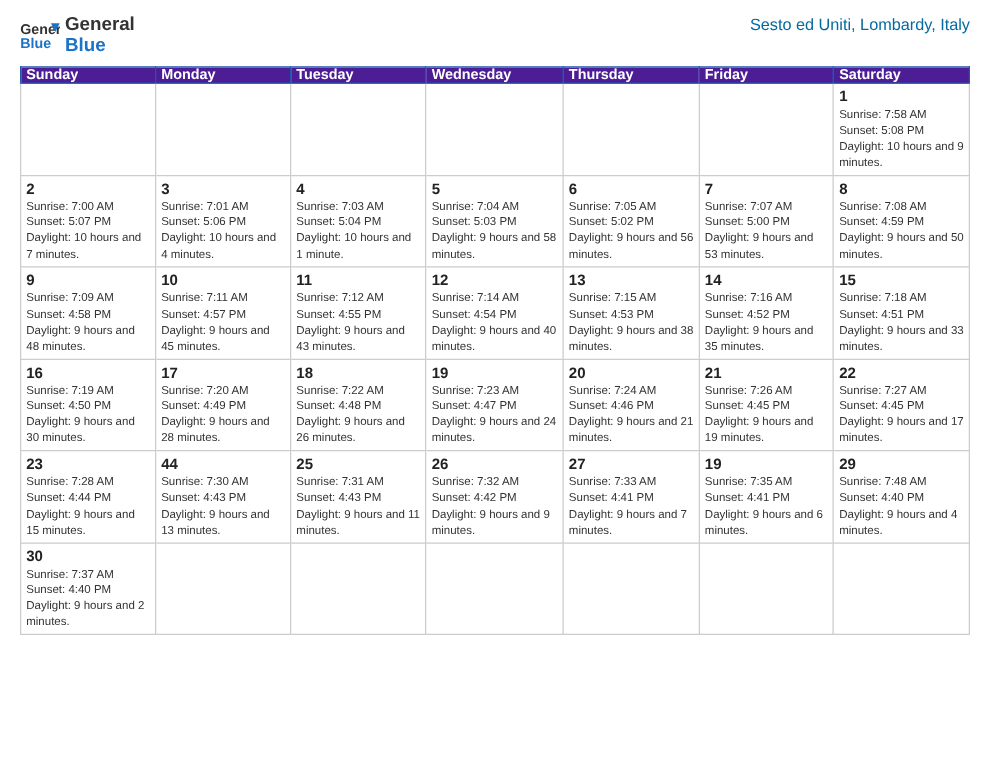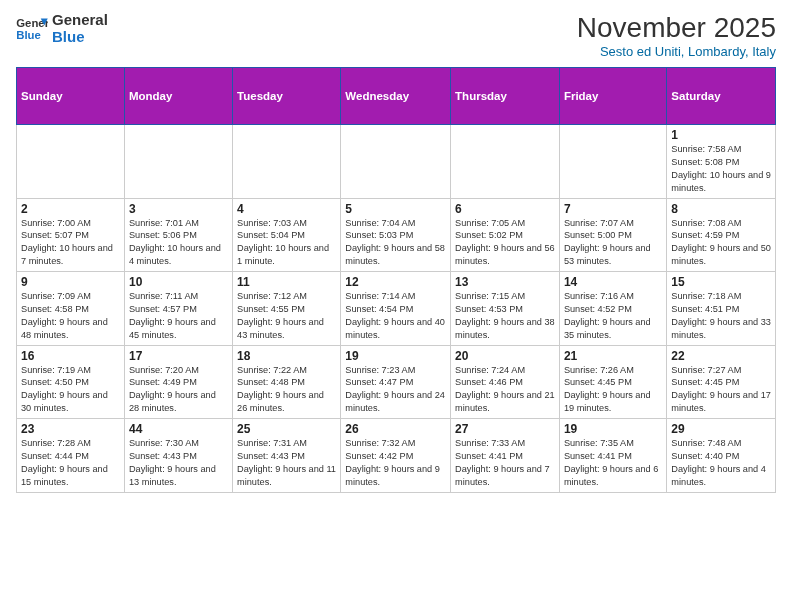--- a/index.html
+++ b/index.html
@@ -42,25 +42,25 @@
     .cal-subtitle {
       font-size: 13px;
       color: #0369a1;
     }
     .calendar {
       width: 100%;
       border-collapse: collapse;
       border: 1px solid #bbb;
     }
     .calendar th {
-      background: #a21caf;
+      background: #4c1d95;
       color: #fff;
       font-size: 11.5px;
       font-weight: bold;
-      padding: 22px 4px;
+      padding: 0 4px;
       text-align: left;
       border: 1px solid #2255aa;
     }
     .calendar td {
       border: 1px solid #ccc;
       vertical-align: top;
       padding: 3px 4px;
       width: 113px;
       background: #fff;
     }
@@ -90,21 +90,20 @@
         <text x="0" y="14" font-size="13" font-weight="bold" font-family="Arial" fill="#333">General</text>
         <text x="0" y="27" font-size="13" font-weight="bold" font-family="Arial" fill="#1a73c7">Blue</text>
         <polygon points="28,4 36,4 32,12" fill="#1a73c7"></polygon>
       </svg>
       <div style="display:flex;flex-direction:column;line-height:1.1">
         <span style="font-size:15px;font-weight:bold;color:#333;">General</span>
         <span style="font-size:15px;font-weight:bold;color:#1a73c7;">Blue</span>
       </div>
     </div>
     <div class="title-block">
-      <div class="cal-title">November 2025</div>
       <div class="cal-subtitle">Sesto ed Uniti, Lombardy, Italy</div>
     </div>
   </div>
 
   <table class="calendar">
     <thead>
       <tr>
         <th>Sunday</th>
         <th>Monday</th>
         <th>Tuesday</th>
@@ -327,15 +326,30 @@
 and 6 minutes.</div>
           </td>
           <td>
             <span class="day-num">29</span>
             <div class="day-info">Sunrise: 7:48 AM
 Sunset: 4:40 PM
 Daylight: 9 hours
 and 4 minutes.</div>
           </td>
         </tr>
+        <tr>
+          <td>
+            <span class="day-num">30</span>
+            <div class="day-info">Sunrise: 7:37 AM
+Sunset: 4:40 PM
+Daylight: 9 hours
+and 2 minutes.</div>
+          </td>
+          <td class="empty-cell"></td>
+          <td class="empty-cell"></td>
+          <td class="empty-cell"></td>
+          <td class="empty-cell"></td>
+          <td class="empty-cell"></td>
+          <td class="empty-cell"></td>
+        </tr>
       </tbody>
   </table>
 </div>
 
 </body></html>

